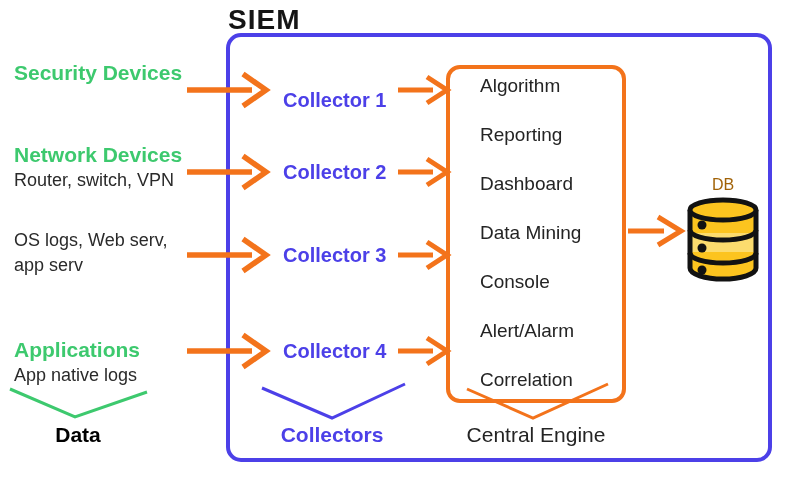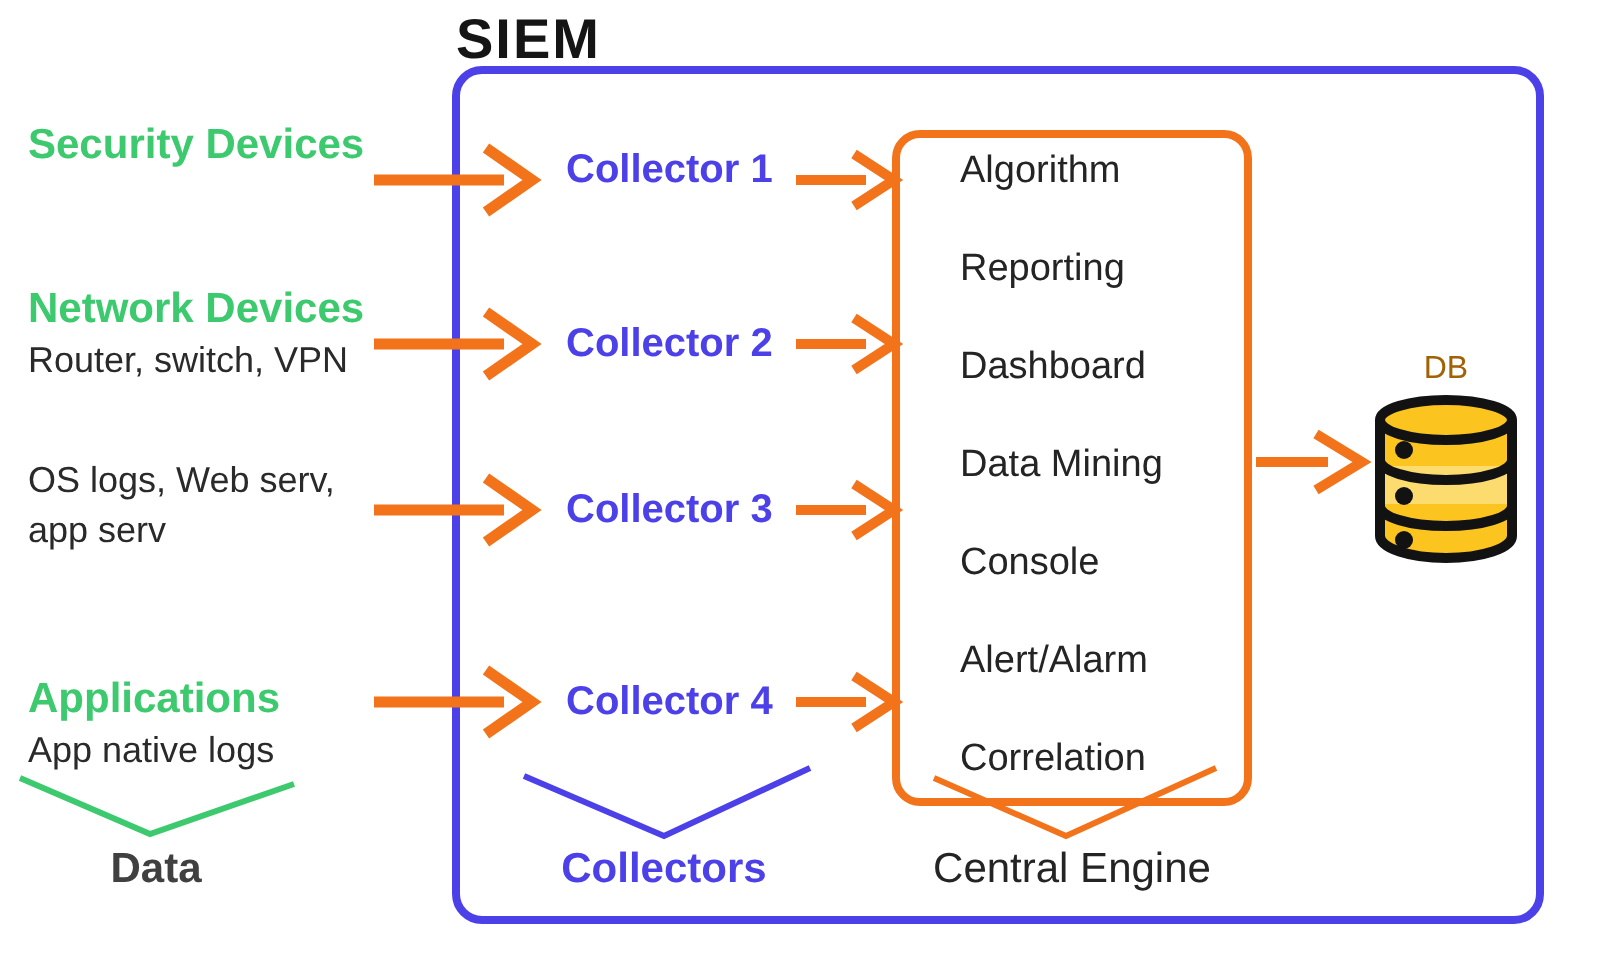--- a/index.html
+++ b/index.html
@@ -20,21 +20,21 @@
     border:4px solid #f3731b;border-radius:14px;background:#ffffff;
     display:flex;flex-direction:column;justify-content:space-between;
     padding:6px 6px 8px 30px;
   }
   .engine-item{font-size:19px;color:#242424;font-weight:500;line-height:22px;}
   .source{left:14px;}
   .source-label{font-size:21px;font-weight:600;color:#3dc96e;line-height:23px;}
   .source-sub{font-size:18px;color:#2a2a2a;line-height:25px;white-space:pre-line;margin-top:2px;}
   .collector{font-size:20px;font-weight:600;color:#4c40e8;line-height:22px;}
   .brace-label{font-size:21px;font-weight:600;text-align:center;}
-  .green-text{color:#404040;}
+  .green-text{color:#000000;}
   .blue-text{color:#4c40e8;}
   .dark-text{color:#242424;font-weight:500;}
   .db-label{font-size:16px;color:#a16207;font-weight:500;text-align:center;width:76px;}
   svg{display:block;}
   .overlay{left:0;top:0;pointer-events:none;}
 </style>
 </head>
 <body>
 
 <div class="canvas">
@@ -52,21 +52,21 @@
   </div>
   <div class="abs source" style="top:226px">
     <div class="source-sub">OS logs, Web serv,
 app serv</div>
   </div>
   <div class="abs source" style="top:338px">
     <div class="source-label">Applications</div>
     <div class="source-sub">App native logs</div>
   </div>
 
-  <div class="abs collector" style="left:283px;top:74px">Collector 1</div>
+  <div class="abs collector" style="left:283px;top:89px">Collector 1</div>
   <div class="abs collector" style="left:283px;top:161px">Collector 2</div>
   <div class="abs collector" style="left:283px;top:244px">Collector 3</div>
   <div class="abs collector" style="left:283px;top:340px">Collector 4</div>
 
   <div class="abs engine-box">
     <div class="engine-item">Algorithm</div>
     <div class="engine-item">Reporting</div>
     <div class="engine-item">Dashboard</div>
     <div class="engine-item">Data Mining</div>
     <div class="engine-item">Console</div>

